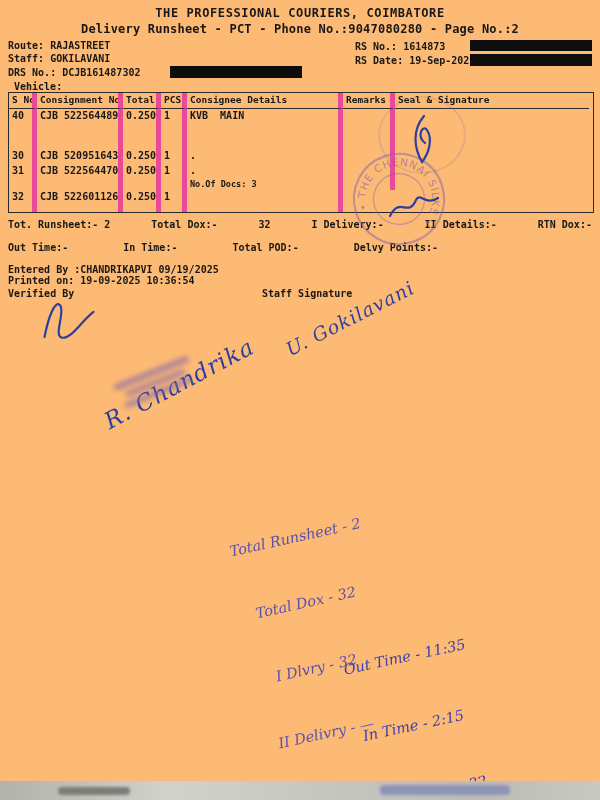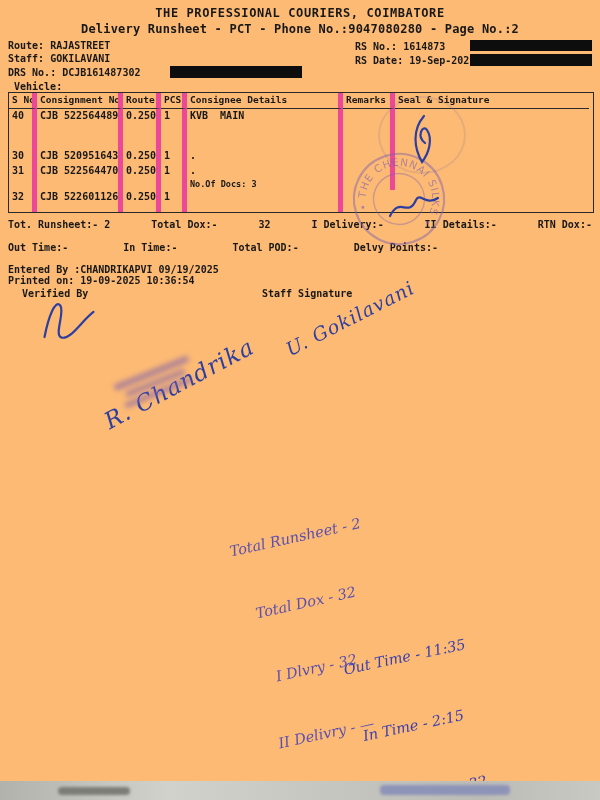--- a/index.html
+++ b/index.html
@@ -56,21 +56,21 @@
   <div class="abs doc f10" style="left:355px;top:41px;">RS No.: 1614873</div>
   <div class="abs doc f10" style="left:355px;top:55px;">RS Date: 19-Sep-2025</div>
   <div class="abs bar" style="left:470px;top:40px;width:122px;height:11px;"></div>
   <div class="abs bar" style="left:470px;top:54px;width:122px;height:12px;"></div>
   <div class="abs bar" style="left:170px;top:66px;width:132px;height:12px;"></div>
 
   <div class="tbl">
     <div class="tr th">
       <div class="td">S No</div>
       <div class="td">Consignment No</div>
-      <div class="td">Route</div>
+      <div class="td">Total</div>
       <div class="td">PCS</div>
       <div class="td">Consignee Details</div>
       <div class="td">Remarks</div>
       <div class="td">Seal &amp; Signature</div>
     </div>
     <div class="tr r0">
       <div class="td">40</div>
       <div class="td">CJB 522564489</div>
       <div class="td">0.250</div>
       <div class="td">1</div>
@@ -117,21 +117,21 @@
   <div class="abs flexline" style="left:8px;top:242px;width:430px;">
     <span>Out Time:-</span>
     <span>In Time:-</span>
     <span>Total POD:-</span>
     <span>Delvy Points:-</span>
   </div>
   <div class="abs flexline" style="left:8px;top:264px;width:405px;flex-direction:column;">
     <span>Entered By :CHANDRIKAPVI 09/19/2025</span>
     <span>Printed on: 19-09-2025 10:36:54</span>
   </div>
-  <div class="abs doc f10" style="left:8px;top:288px;margin-left:14px;">Verified By</div>
+  <div class="abs doc f10" style="left:8px;top:288px;">Verified By</div>
   <div class="abs doc f10" style="left:262px;top:288px;">Staff Signature</div>
 
   <div class="abs faint-circle" style="left:378px;top:96px;width:84px;height:74px;"></div>
 
   <div class="abs stamp-wrap" style="left:350px;top:150px;width:98px;height:98px;">
     <svg width="98" height="98" viewBox="0 0 100 100">
       <defs>
         <path id="cir" d="M50,50 m-34,0 a34,34 0 1,1 68,0 a34,34 0 1,1 -68,0"></path>
       </defs>
       <circle cx="50" cy="50" r="46" fill="none" stroke="#7b5ead" stroke-width="2.2" opacity="0.55"></circle>

